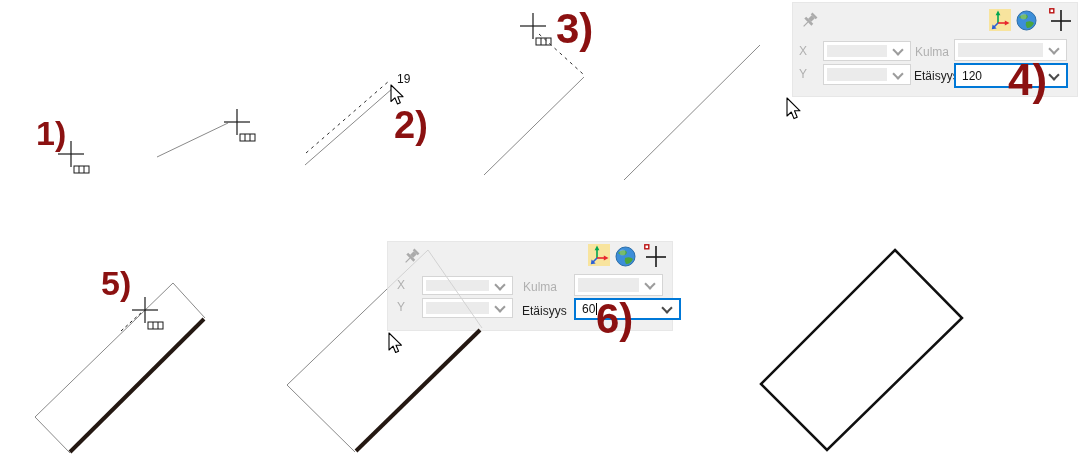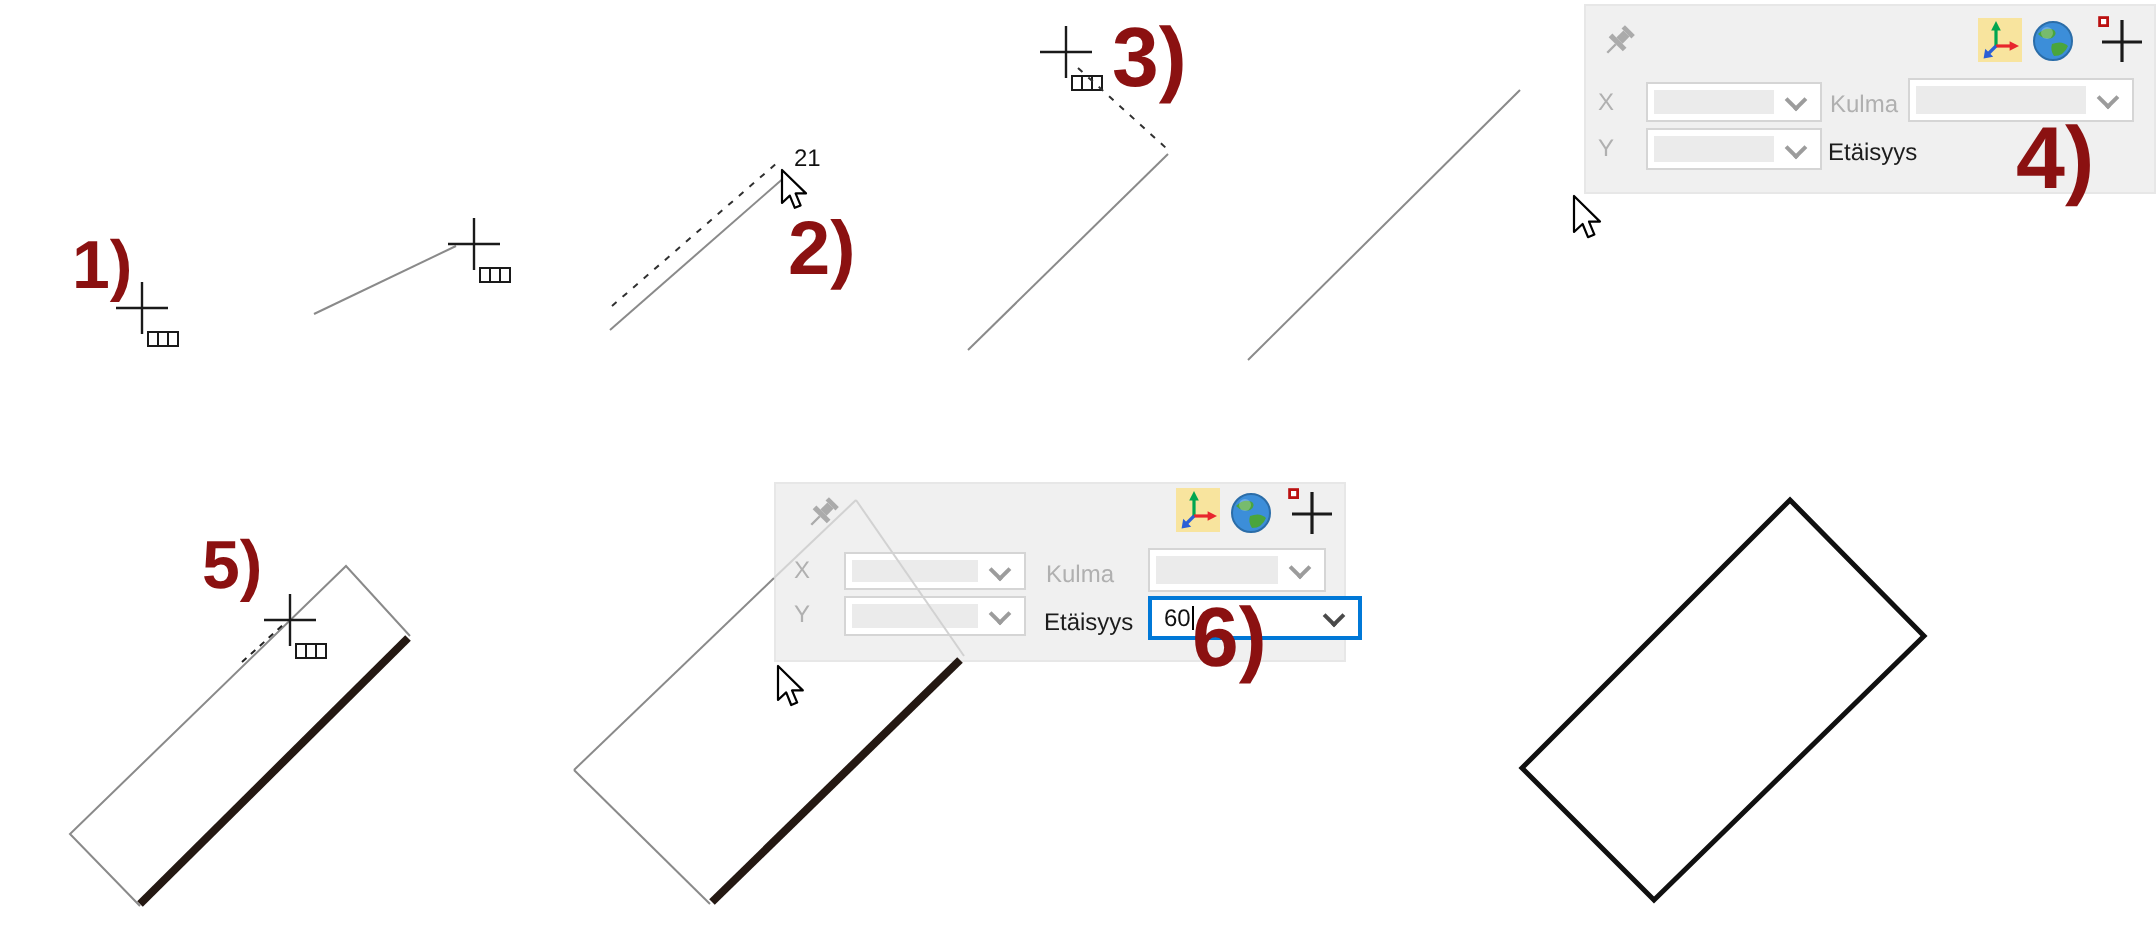--- a/index.html
+++ b/index.html
@@ -80,20 +80,24 @@
       <span class="chev"></span>
     </div>
 
     <div class="lbl" style="left:122px;top:42px;">Kulma</div>
     <div class="dd" style="left:161px;top:36px;width:113px;height:22px;">
       <div class="fill"></div>
       <span class="chev"></span>
     </div>
 
     <div class="lbl dark" style="left:121px;top:66px;">Etäisyys</div>
+    <div class="combo" style="left:161px;top:60px;width:114px;height:25px;">
+      <span>120</span>
+      <span class="chev"></span>
+    </div>
   </div>
 
   <div class="panel" style="left:387px;top:241px;width:286px;height:90px;">
     <svg class="icon" style="left:15px;top:6px;" width="18" height="20" viewBox="0 0 18 20">
       <g fill="#ababab" transform="rotate(45 9 8)">
         <rect x="5.5" y="1" width="7" height="2.4"></rect>
         <rect x="6.8" y="3.4" width="4.4" height="5"></rect>
         <rect x="4" y="8.4" width="10" height="2.6"></rect>
         <rect x="8.4" y="11" width="1.2" height="6"></rect>
       </g>
@@ -205,21 +209,21 @@
     <line x1="428" y1="250" x2="482" y2="328" stroke="#d2d2d2" stroke-width="1"></line>
     <line x1="287" y1="385" x2="355" y2="452" stroke="#8a8a8a" stroke-width="1"></line>
     <line x1="480" y1="330" x2="356" y2="451" stroke="#241812" stroke-width="4"></line>
     <g transform="translate(389,333)">
       <polygon points="0,0 0,17 4.1,13.2 6.6,19.5 9.6,18.3 7,12.2 12.4,12.2" fill="#ffffff" stroke="#000000" stroke-width="1.1" stroke-linejoin="round"></polygon>
     </g>
 
     <polygon points="895,250 962,318 827,450 761,384" fill="none" stroke="#101010" stroke-width="2.5"></polygon>
   </svg>
 
-  <div class="angle" style="left:397px;top:72px;">21</div>
+  <div class="angle" style="left:397px;top:72px;">19</div>
 
   <div class="steplbl" style="left:36px;top:116px;font-size:34px;">1)</div>
   <div class="steplbl" style="left:394px;top:106px;font-size:38px;">2)</div>
   <div class="steplbl" style="left:556px;top:8px;font-size:42px;">3)</div>
   <div class="steplbl" style="left:1008px;top:58px;font-size:44px;">4)</div>
   <div class="steplbl" style="left:101px;top:266px;font-size:34px;">5)</div>
   <div class="steplbl" style="left:596px;top:298px;font-size:42px;">6)</div>
 
 </div>
 

